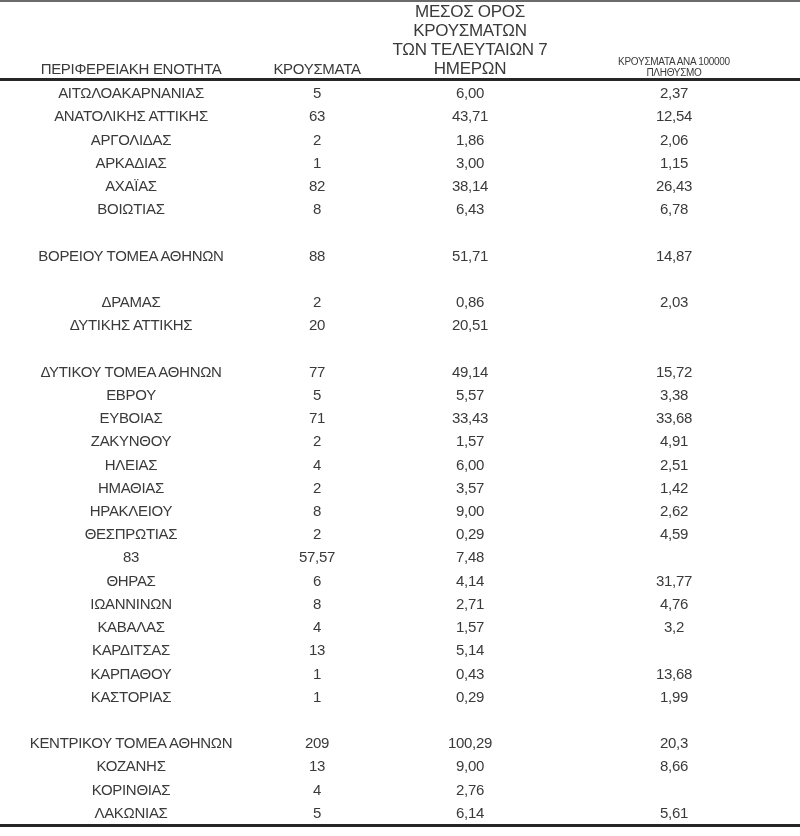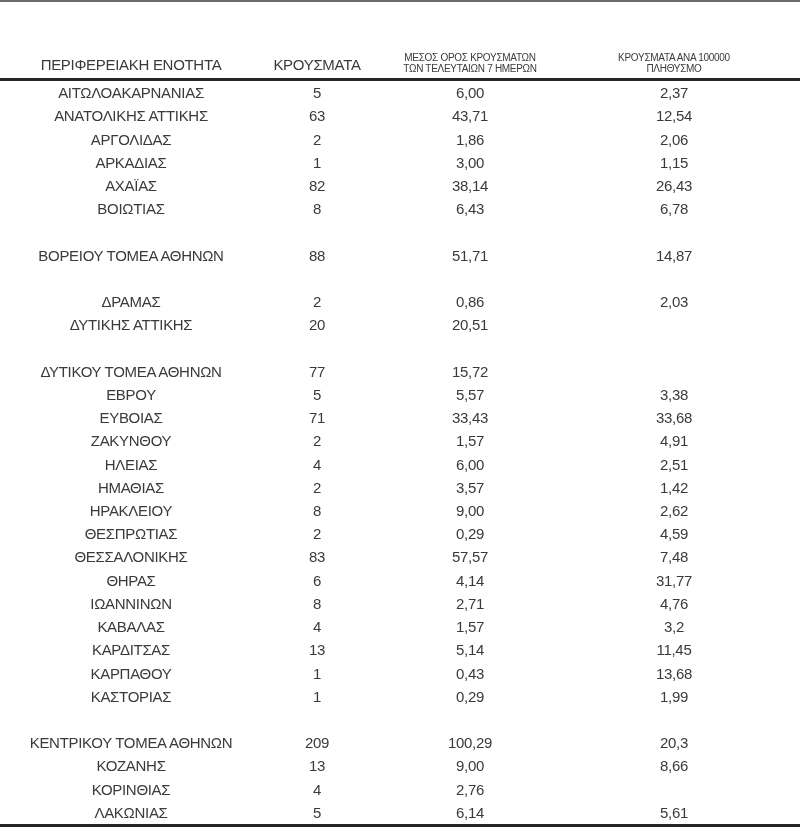--- a/index.html
+++ b/index.html
@@ -37,21 +37,21 @@
   }
   .hcell {
     text-align: center;
     font-size: 15px;
     letter-spacing: -0.3px;
     line-height: 1.12;
     color: var(--text);
   }
   .hcell .small-line {
     display: block;
-    font-size: 10px;
+    font-size: 17px;
     letter-spacing: -0.3px;
   }
   .hcell .norm-line { display: block; font-size: 10px; }
   .table-body { width: 788px; }
   .row {
     height: 23.22px;
     align-items: center;
   }
   .cell {
     text-align: center;
@@ -165,20 +165,21 @@
   <div class="row grid-cols">
     <div class="cell"></div>
     <div class="cell"></div>
     <div class="cell"></div>
     <div class="cell"></div>
   </div>
 
   <div class="row grid-cols">
     <div class="cell">ΔΥΤΙΚΟΥ ΤΟΜΕΑ ΑΘΗΝΩΝ</div>
     <div class="cell">77</div>
+    <div class="cell">49,14</div>
     <div class="cell">15,72</div>
   </div>
 
   <div class="row grid-cols">
     <div class="cell">ΕΒΡΟΥ</div>
     <div class="cell">5</div>
     <div class="cell">5,57</div>
     <div class="cell">3,38</div>
   </div>
 
@@ -218,21 +219,20 @@
   </div>
 
   <div class="row grid-cols">
     <div class="cell">ΘΕΣΠΡΩΤΙΑΣ</div>
     <div class="cell">2</div>
     <div class="cell">0,29</div>
     <div class="cell">4,59</div>
   </div>
 
   <div class="row grid-cols">
-    <div class="cell">ΘΕΣΣΑΛΟΝΙΚΗΣ</div>
     <div class="cell">83</div>
     <div class="cell">57,57</div>
     <div class="cell">7,48</div>
   </div>
 
   <div class="row grid-cols">
     <div class="cell">ΘΗΡΑΣ</div>
     <div class="cell">6</div>
     <div class="cell">4,14</div>
     <div class="cell">31,77</div>
@@ -249,21 +249,20 @@
     <div class="cell">ΚΑΒΑΛΑΣ</div>
     <div class="cell">4</div>
     <div class="cell">1,57</div>
     <div class="cell">3,2</div>
   </div>
 
   <div class="row grid-cols">
     <div class="cell">ΚΑΡΔΙΤΣΑΣ</div>
     <div class="cell">13</div>
     <div class="cell">5,14</div>
-    <div class="cell">11,45</div>
   </div>
 
   <div class="row grid-cols">
     <div class="cell">ΚΑΡΠΑΘΟΥ</div>
     <div class="cell">1</div>
     <div class="cell">0,43</div>
     <div class="cell">13,68</div>
   </div>
 
   <div class="row grid-cols">

